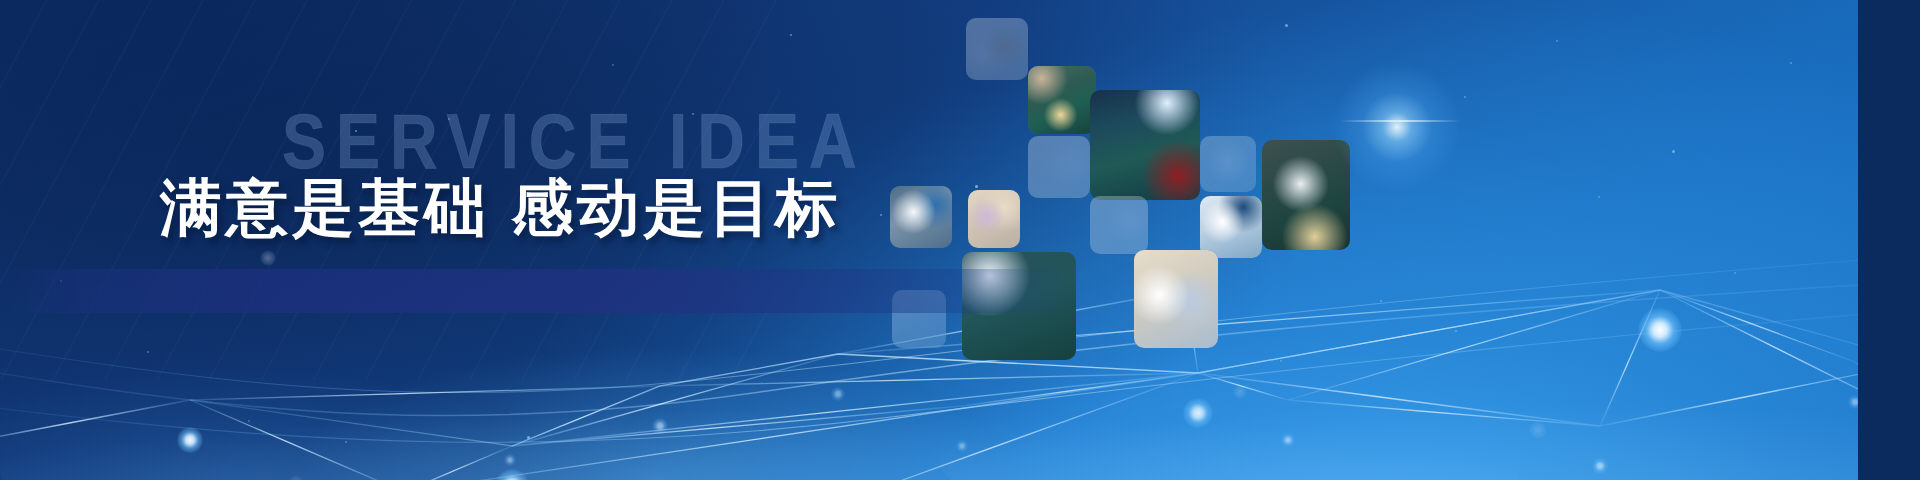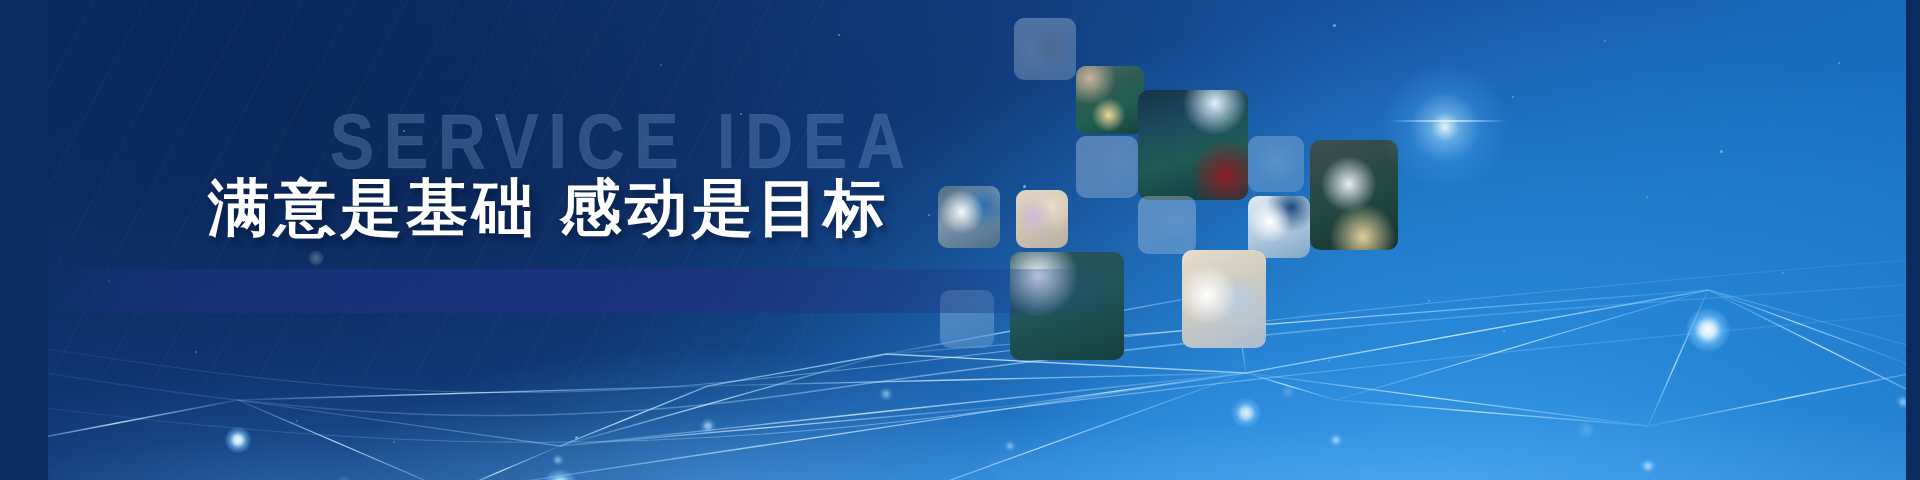--- a/index.html
+++ b/index.html
@@ -6,21 +6,20 @@
   html,body{margin:0;padding:0;background:#0b2a5e;}
   *{box-sizing:border-box;}
 
   .banner{
     position:relative;
     width:1858px;
     height:480px;
     overflow:hidden;
     font-family:"Liberation Sans","DejaVu Sans",sans-serif;
     background:#6d28d9;
-    margin-left:48px;
   }
 
   
   .bg-base{
     position:absolute; inset:0;
     background:
       radial-gradient(ellipse 1400px 900px at 78% 108%, #2f92e0 0%, rgba(47,146,224,0) 58%),
       radial-gradient(ellipse 1100px 760px at 62% 112%, #1f7ad1 0%, rgba(31,122,209,0) 62%),
       radial-gradient(ellipse 1600px 1000px at 100% 60%, #1b72c6 0%, rgba(27,114,198,0) 62%),
       linear-gradient(145deg, #0e2f68 0%, #123a7c 28%, #14478f 52%, #1560ac 74%, #1b7ac9 100%);

